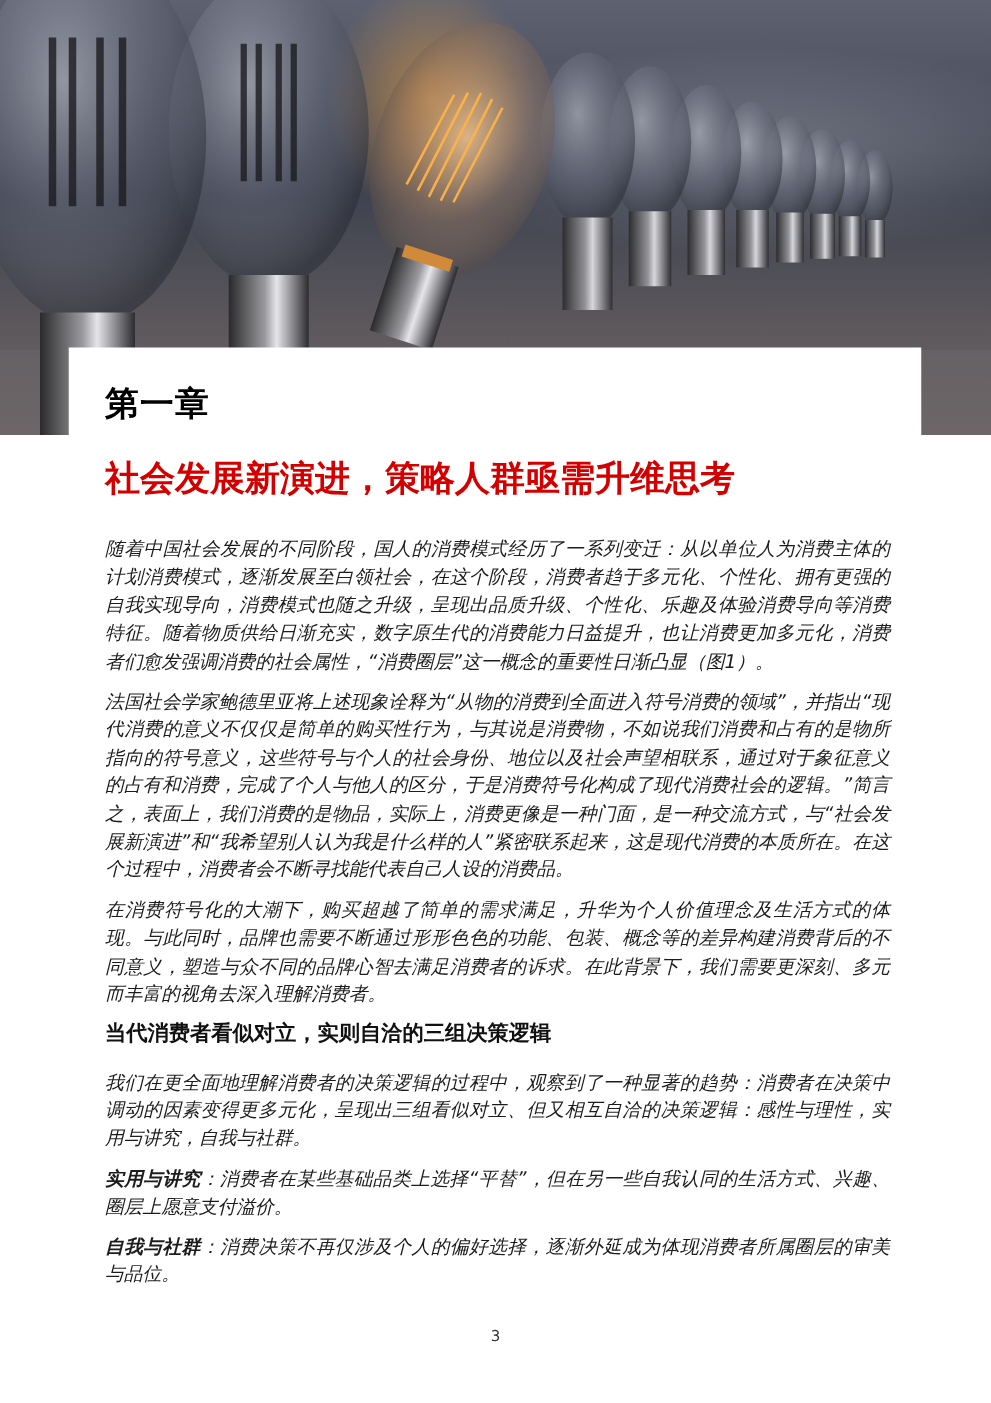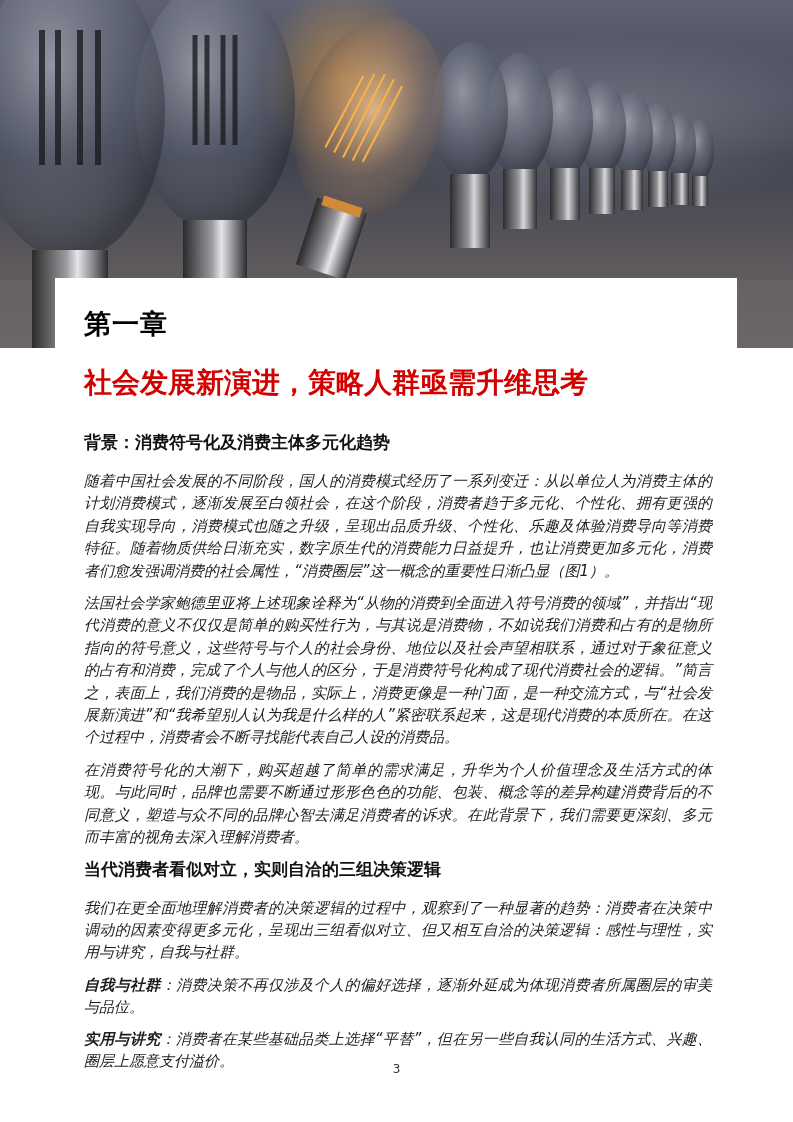--- a/index.html
+++ b/index.html
@@ -146,26 +146,25 @@
     </g>
   </svg>
 </div>
 
 <div class="chapter-box"></div>
 <h1 class="chapter-title">第一章</h1>
 <h2 class="subtitle">社会发展新演进，策略人群亟需升维思考</h2>
 
 <div class="content">
   <section>
-    <h3>背景：消费符号化及消费主体多元化趋势</h3>
     <p>随着中国社会发展的不同阶段，国人的消费模式经历了一系列变迁：从以单位人为消费主体的计划消费模式，逐渐发展至白领社会，在这个阶段，消费者趋于多元化、个性化、拥有更强的自我实现导向，消费模式也随之升级，呈现出品质升级、个性化、乐趣及体验消费导向等消费特征。随着物质供给日渐充实，数字原生代的消费能力日益提升，也让消费更加多元化，消费者们愈发强调消费的社会属性，“消费圈层”这一概念的重要性日渐凸显（图1）。</p>
     <p>法国社会学家鲍德里亚将上述现象诠释为“从物的消费到全面进入符号消费的领域”，并指出“现代消费的意义不仅仅是简单的购买性行为，与其说是消费物，不如说我们消费和占有的是物所指向的符号意义，这些符号与个人的社会身份、地位以及社会声望相联系，通过对于象征意义的占有和消费，完成了个人与他人的区分，于是消费符号化构成了现代消费社会的逻辑。”简言之，表面上，我们消费的是物品，实际上，消费更像是一种门面，是一种交流方式，与“社会发展新演进”和“我希望别人认为我是什么样的人”紧密联系起来，这是现代消费的本质所在。在这个过程中，消费者会不断寻找能代表自己人设的消费品。</p>
     <p style="margin-bottom:6px">在消费符号化的大潮下，购买超越了简单的需求满足，升华为个人价值理念及生活方式的体现。与此同时，品牌也需要不断通过形形色色的功能、包装、概念等的差异构建消费背后的不同意义，塑造与众不同的品牌心智去满足消费者的诉求。在此背景下，我们需要更深刻、多元而丰富的视角去深入理解消费者。</p>
   </section>
   <section class="sec2">
     <h3>当代消费者看似对立，实则自洽的三组决策逻辑</h3>
     <p>我们在更全面地理解消费者的决策逻辑的过程中，观察到了一种显著的趋势：消费者在决策中调动的因素变得更多元化，呈现出三组看似对立、但又相互自洽的决策逻辑：感性与理性，实用与讲究，自我与社群。</p>
+    <p class="tight"><span class="lead">实用与讲究</span><span>：消费者在某些基础品类上选择“平替”，但在另一些自我认同的生活方式、兴趣、圈层上愿意支付溢价。</span></p>
     <p class="tight"><span class="lead">自我与社群</span><span>：消费决策不再仅涉及个人的偏好选择，逐渐外延成为体现消费者所属圈层的审美与品位。</span></p>
-    <p class="tight"><span class="lead">实用与讲究</span><span>：消费者在某些基础品类上选择“平替”，但在另一些自我认同的生活方式、兴趣、圈层上愿意支付溢价。</span></p>
   </section>
 </div>
 
 <div class="page-number">3</div>
 
 </body></html>

